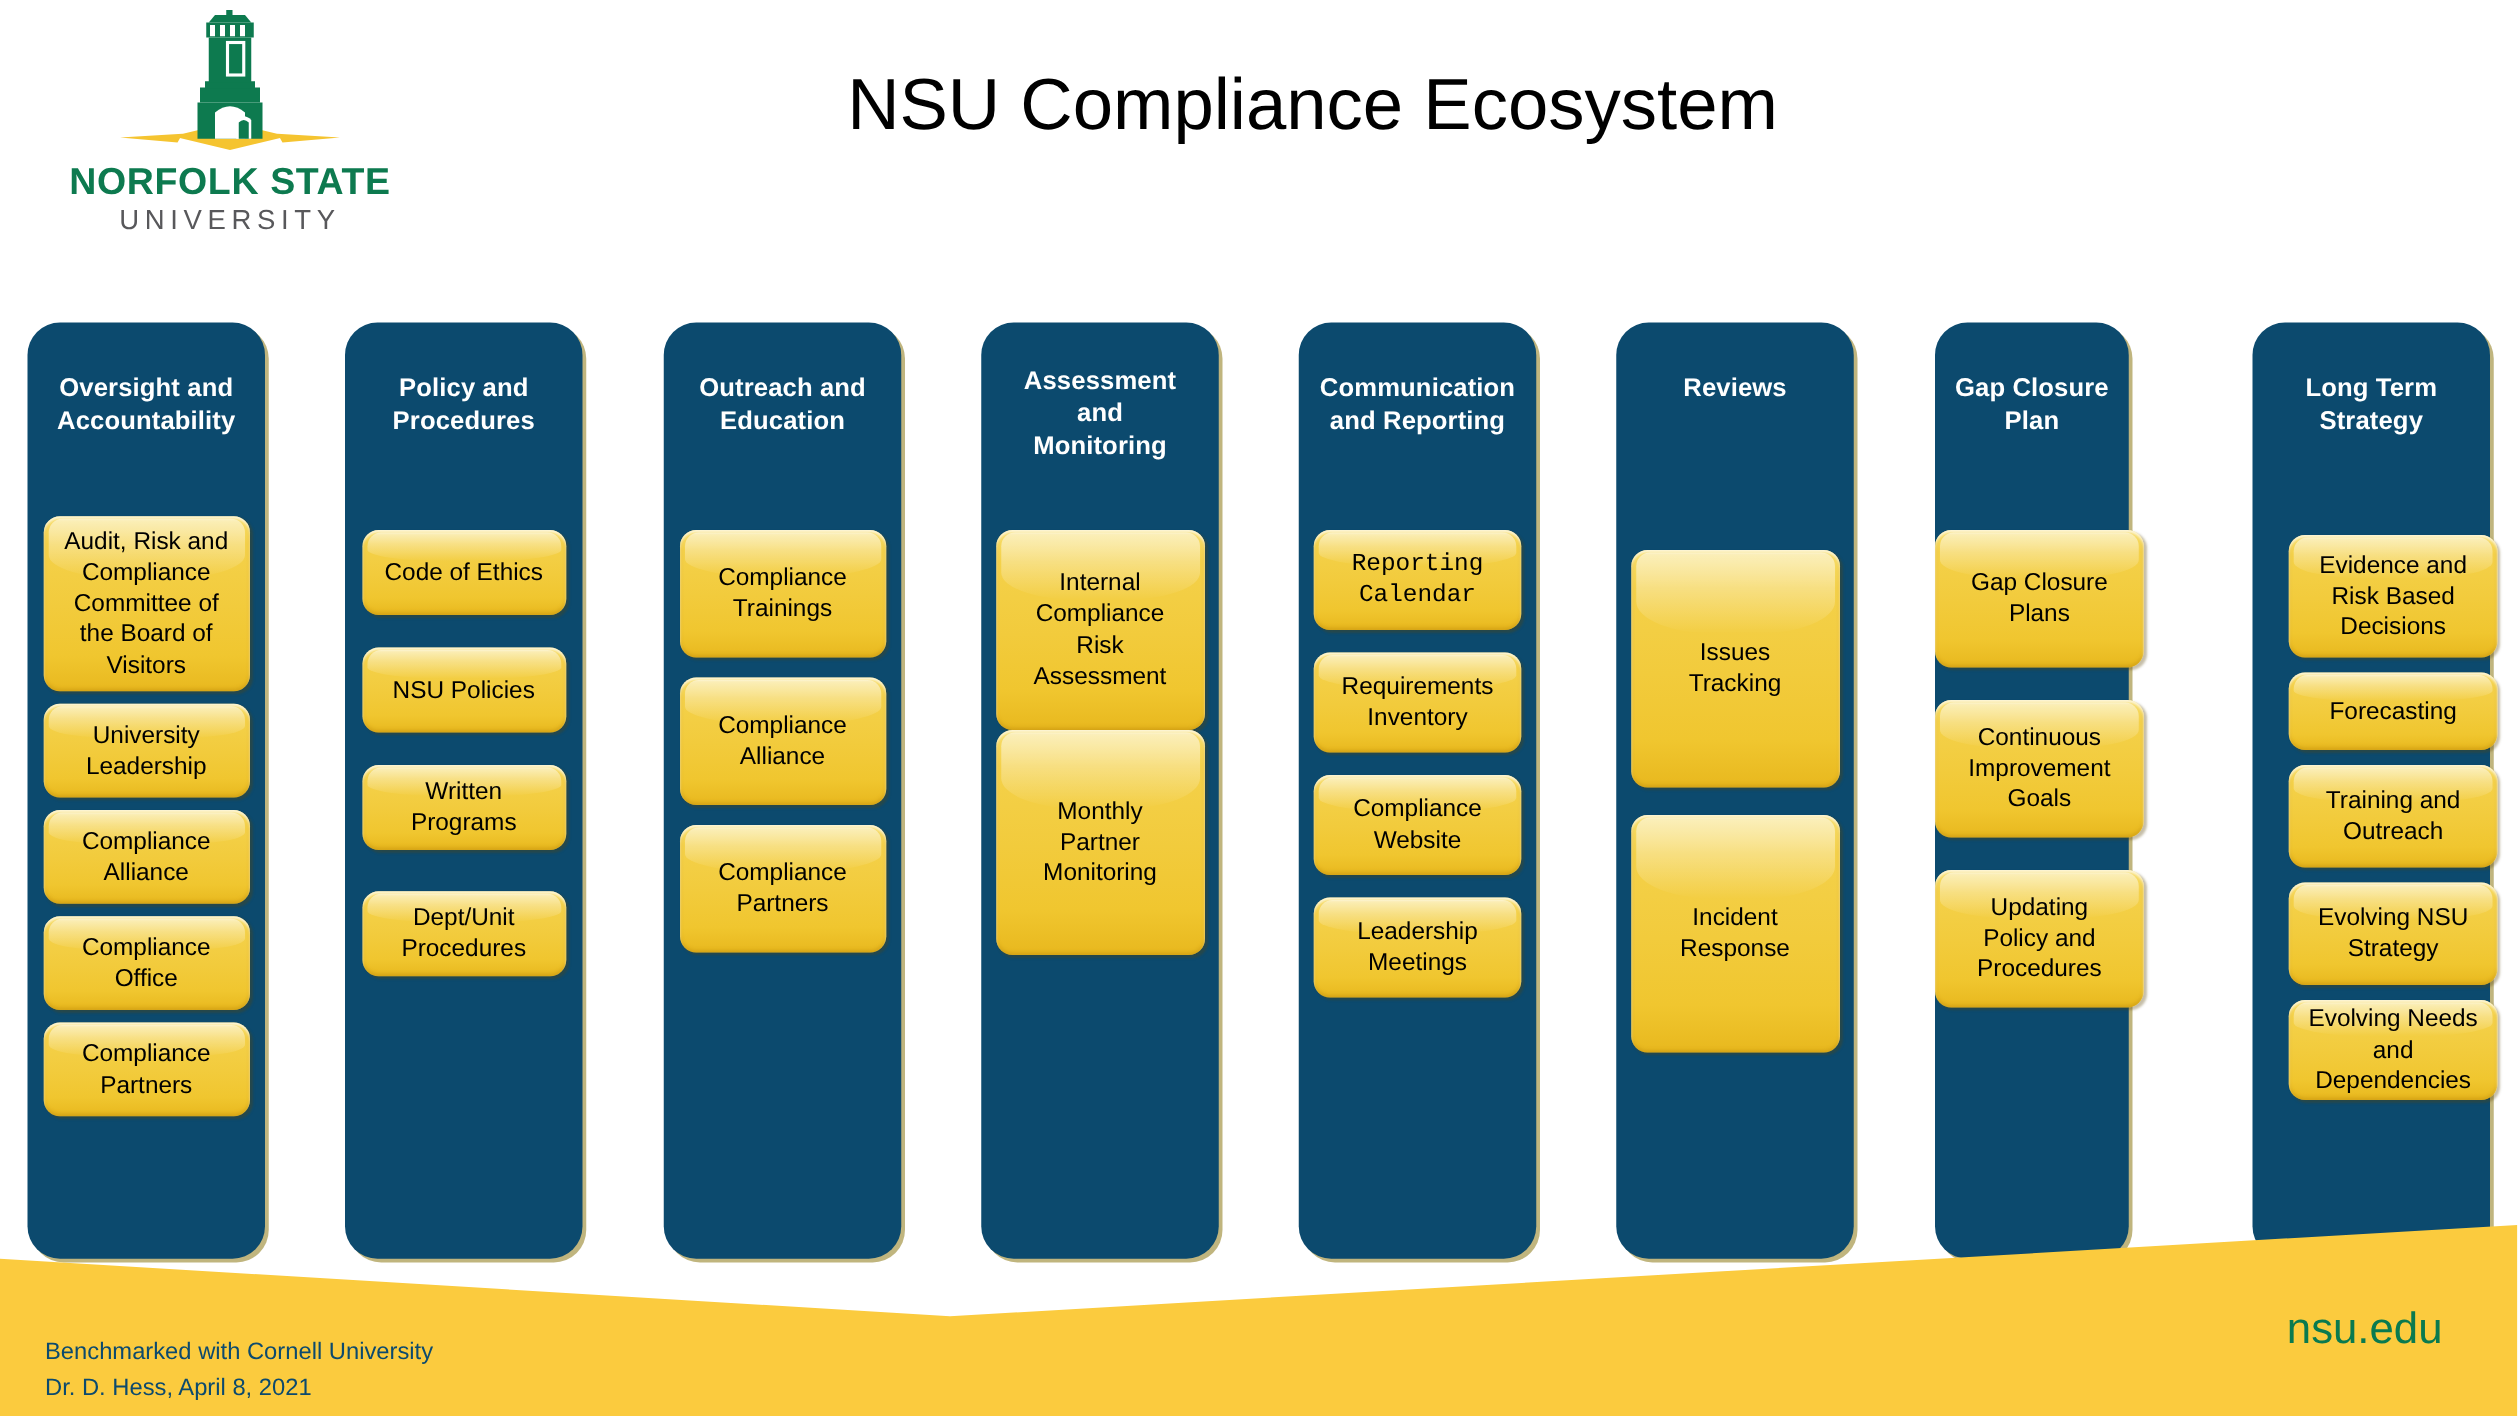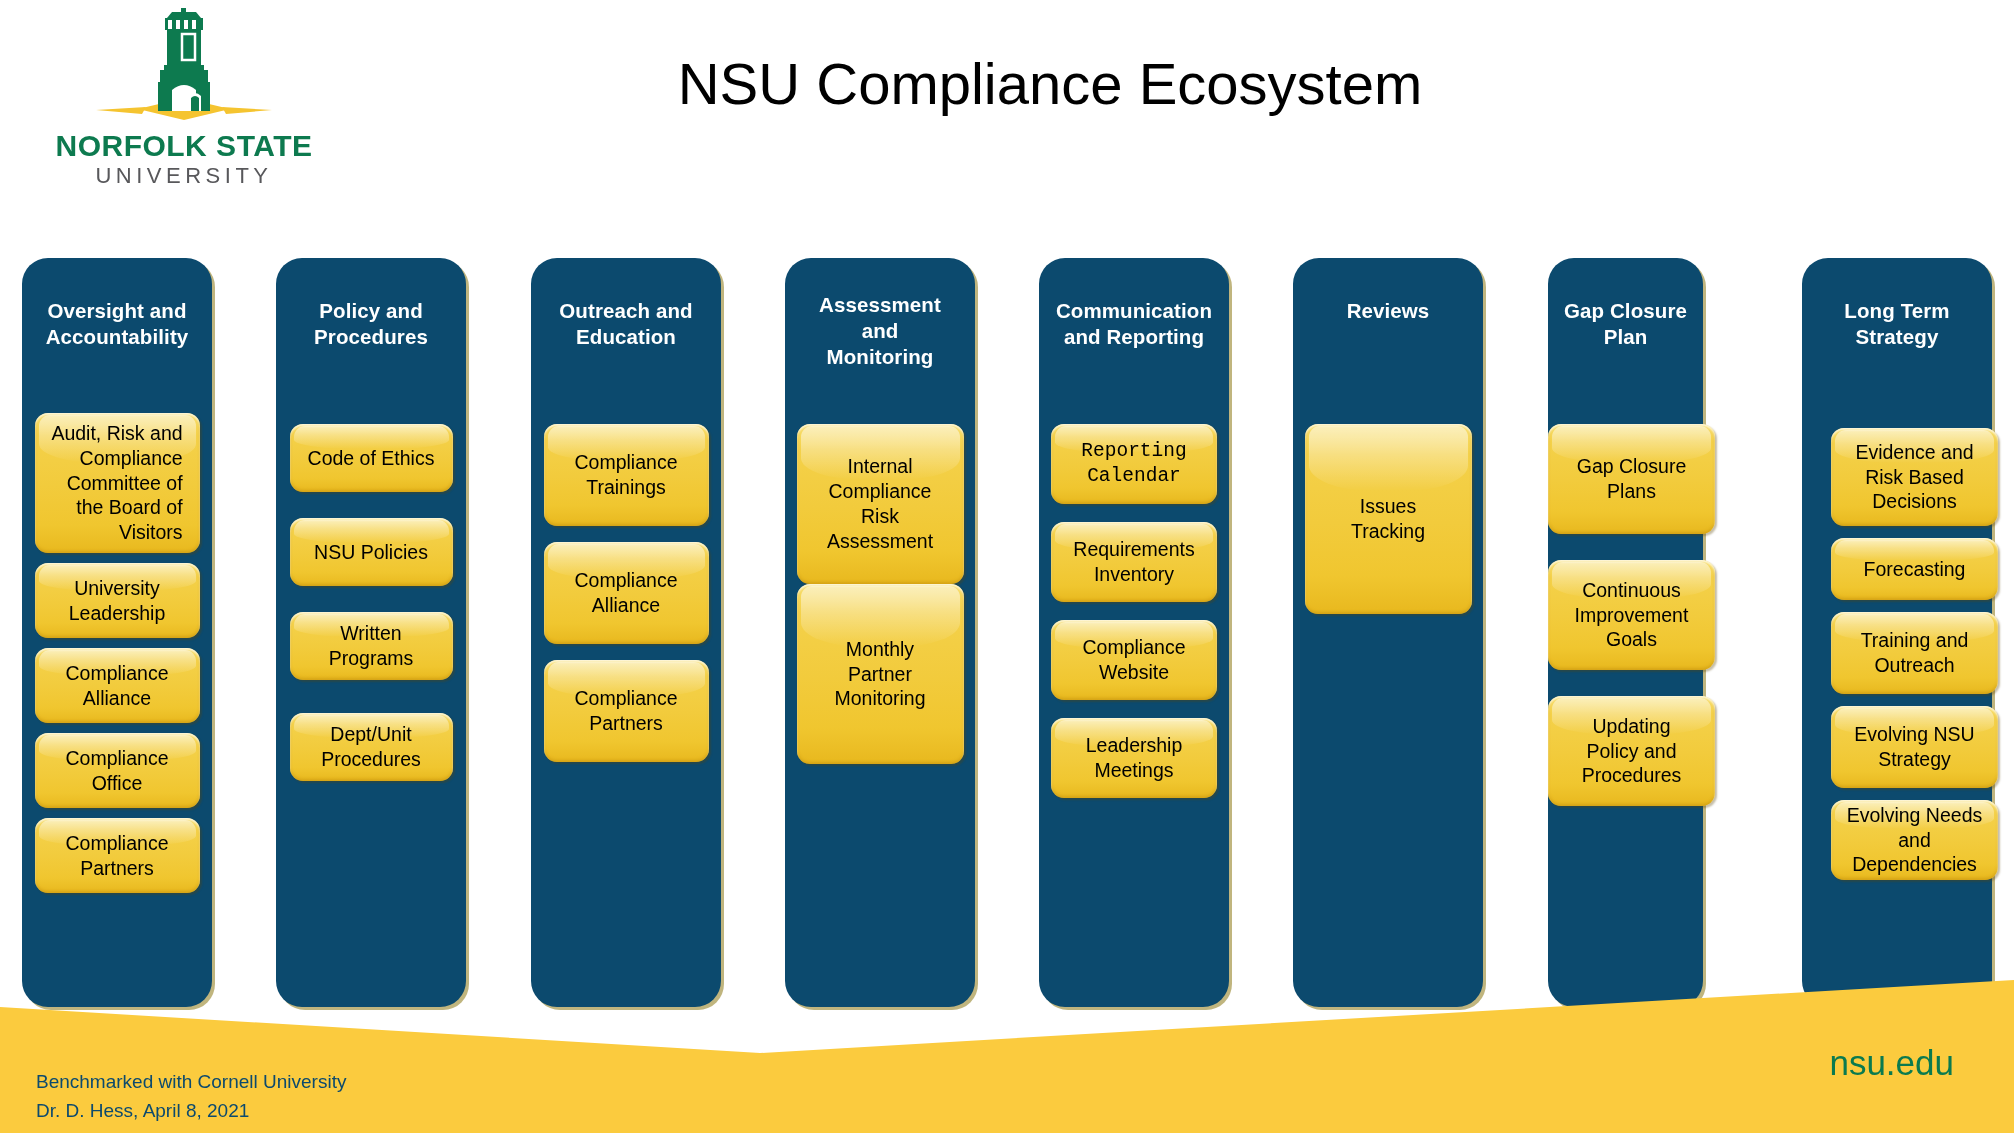--- a/index.html
+++ b/index.html
@@ -207,21 +207,21 @@
   <div id="logo-subword">UNIVERSITY</div>
 </div>
 
 <div id="page-title">NSU Compliance Ecosystem</div>
 
 <div id="columns">
     <div class="pillar" style="left: 0px; width: 190px;">
       <div class="pillar-title" style="top: 40px; white-space: pre-line;">Oversight and
 Accountability</div>
       <div class="chips" style="top: 155px;">
-        <div class="chip" style="width: 165px; height: 140px; margin-top: 0px; text-align: right;">
+        <div class="chip" style="width: 165px; height: 140px; margin-top: 0px;">
           <span class="chip-label">Audit, Risk and
 Compliance
 Committee of
 the  Board of
 Visitors</span>
         </div>
         <div class="chip" style="width: 165px; height: 75px; margin-top: 10px;">
           <span class="chip-label">University
 Leadership</span>
         </div>
@@ -313,23 +313,27 @@
         </div>
         <div class="chip" style="width: 166px; height: 80px; margin-top: 18px;">
           <span class="chip-label">Leadership
 Meetings</span>
         </div>
       </div>
     </div>
     <div class="pillar" style="left: 1271px; width: 190px;">
       <div class="pillar-title" style="top: 40px; white-space: pre-line;">Reviews</div>
       <div class="chips" style="top: 166px;">
-        <div class="chip" style="width: 167px; height: 190px; margin-top: 0px;">
+        <div class="chip" style="width: 167px; height: 190px; margin-top: 16px;">
           <span class="chip-label">Issues
 Tracking</span>
+        </div>
+        <div class="chip" style="width: 167px; height: 190px; margin-top: 22px;">
+          <span class="chip-label">Incident
+Response</span>
         </div>
       </div>
     </div>
     <div class="pillar" style="left: 1526px; width: 155px;">
       <div class="pillar-title" style="top: 40px; white-space: pre-line;">Gap Closure
 Plan</div>
       <div class="chips" style="top: 166px;">
         <div class="chip" style="width: 167px; height: 110px; margin-top: 0px;">
           <span class="chip-label">Gap Closure
 Plans</span>

